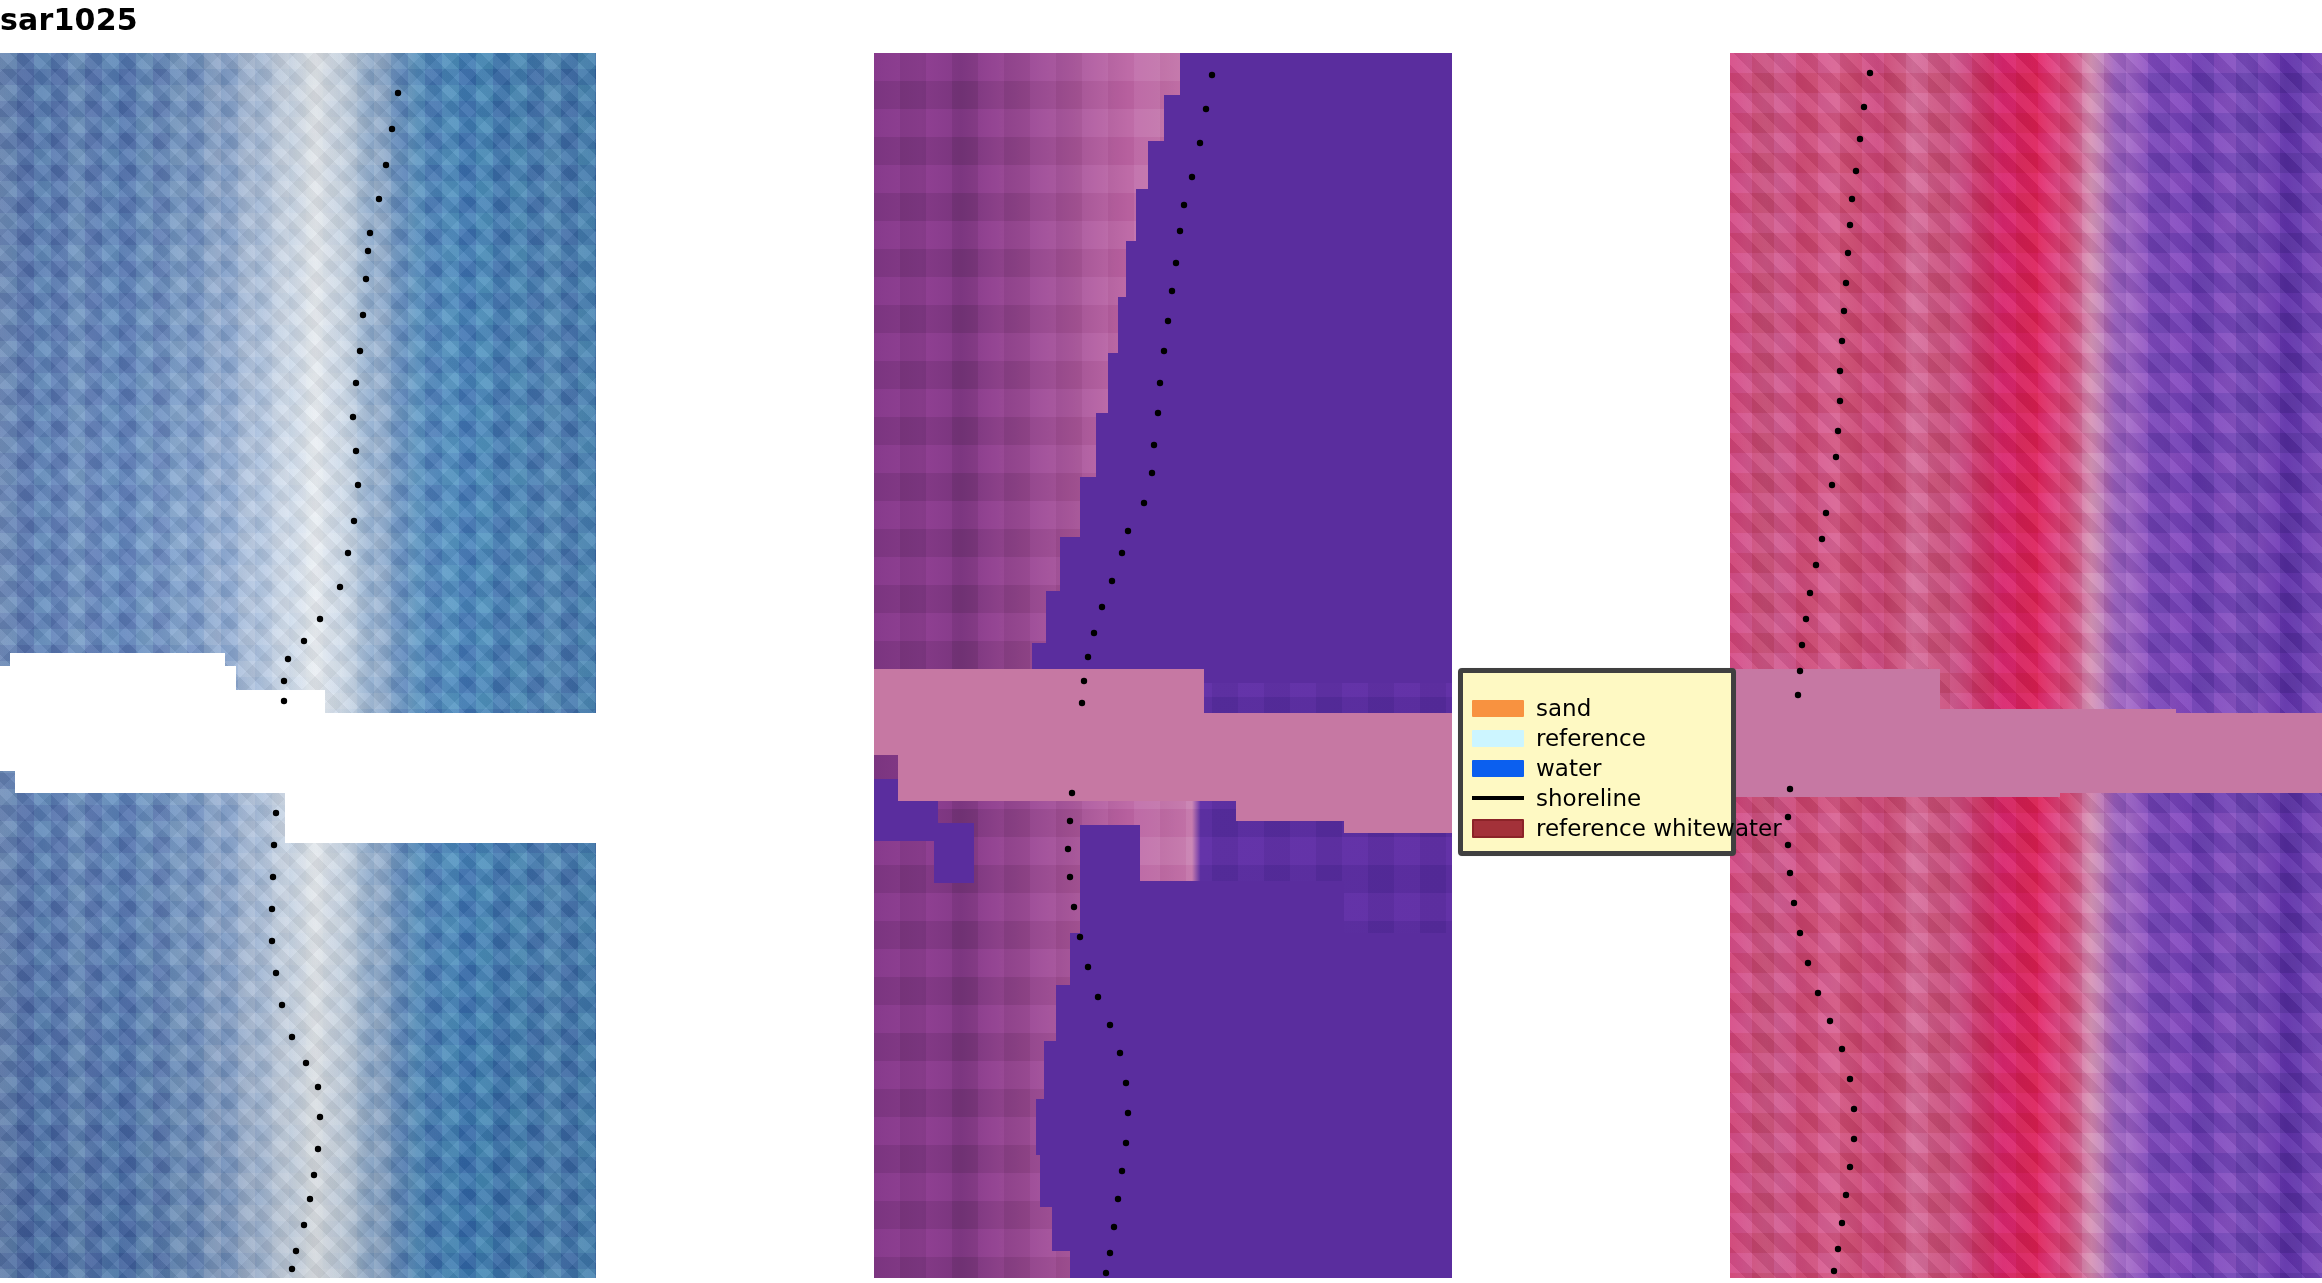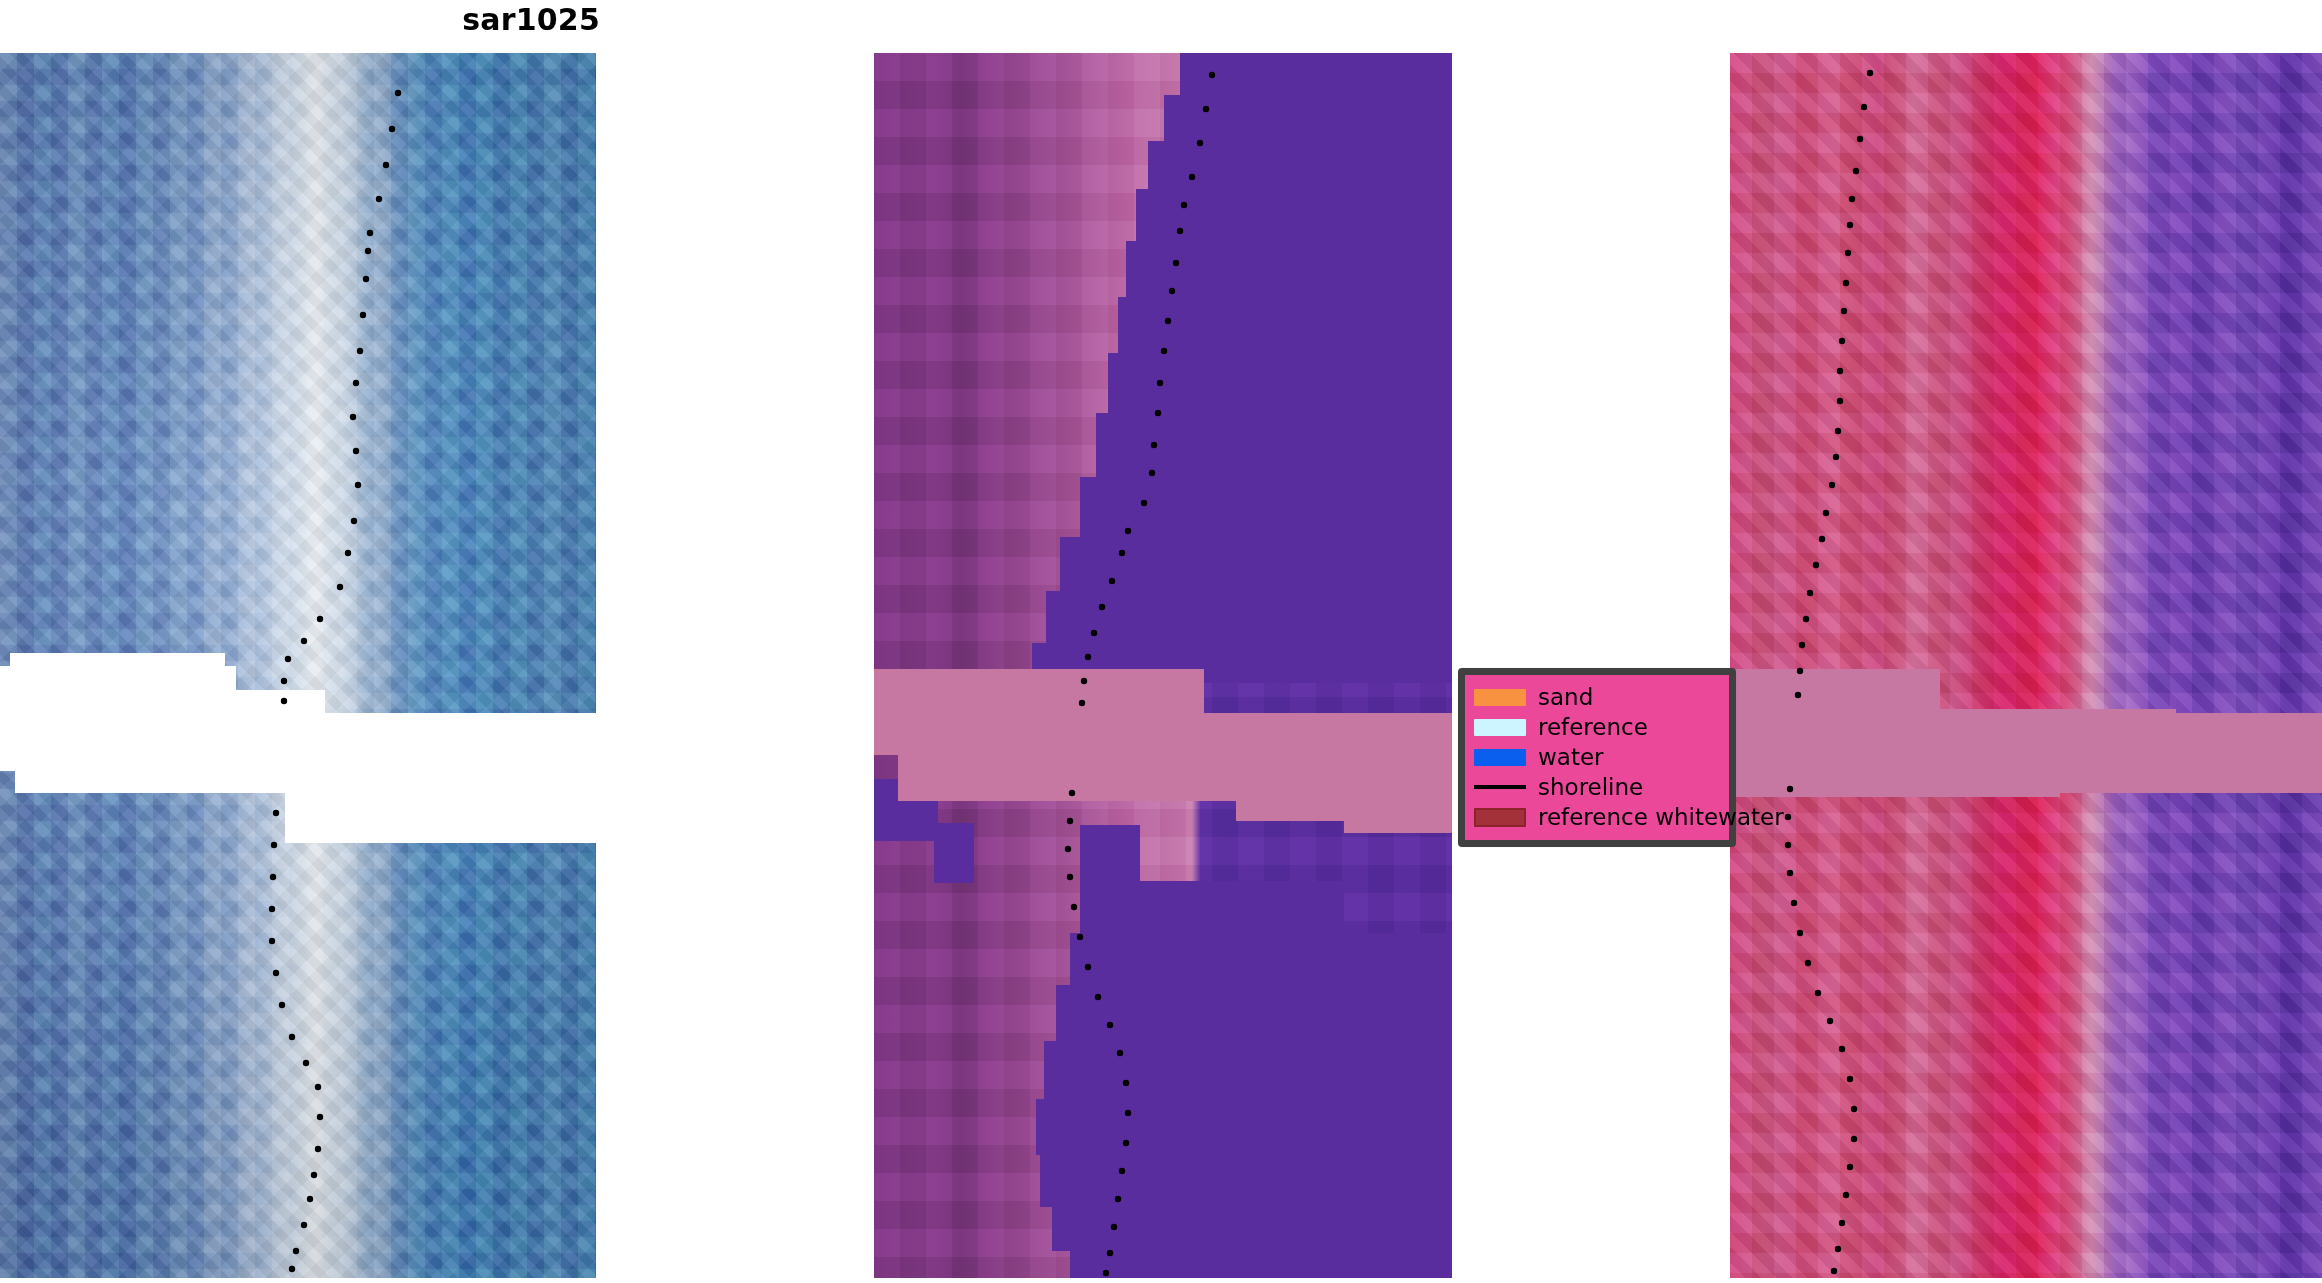--- a/index.html
+++ b/index.html
@@ -1,20 +1,20 @@
 <!DOCTYPE html>
 <html><head>
 <meta charset="utf-8">
 <style>
   html,body{margin:0;padding:0;background:#ffffff;}
   body{width:2322px;height:1283px;font-family:"DejaVu Sans",sans-serif;overflow:hidden;}
   .figure{position:relative;width:2322px;height:1283px;background:#ffffff;}
 
   .panel-title{
-    position:absolute;top:2px;text-align:right;
+    position:absolute;top:2px;text-align:left;
     font-family:"DejaVu Sans",sans-serif;font-weight:bold;font-size:30px;color:#000;
     letter-spacing:.2px;white-space:nowrap;
   }
 
   .panel{position:absolute;overflow:hidden;background:#ffffff;}
   .imgwrap{position:absolute;inset:0;}
   .layer{position:absolute;inset:0;}
 
   
   .sar-base{
@@ -96,23 +96,23 @@
   
   .nodata{position:absolute;background:#ffffff;}
 
   
   .shore{position:absolute;inset:0;pointer-events:none;}
   .shore svg{width:100%;height:100%;display:block;}
 
   
   .legend{
     position:absolute;left:1458px;top:668px;width:278px;
-    background:#ec4899;border:7px solid #404040;border-radius:4px;
+    background:#fef9c3;border:5px solid #404040;border-radius:4px;
     box-shadow:0 0 0 1px rgba(0,0,0,.02);
-    padding:7px 9px 8px 9px;box-sizing:border-box;z-index:40;
+    padding:20px 9px 8px 9px;box-sizing:border-box;z-index:40;
   }
   .legend-row{display:flex;align-items:center;height:30px;}
   .swatch{width:52px;height:17px;flex:0 0 52px;margin-right:12px;border-radius:1px;}
   .swatch.line{height:0;border-top:4px solid #000;border-radius:0;}
   .swatch.ref{border:2px solid #8b2328;background:#a33139;box-sizing:border-box;height:19px;}
   .legend-label{font-size:23px;color:#000;font-family:"DejaVu Sans",sans-serif;white-space:nowrap;}
 </style>
 </head>
 <body>
 

